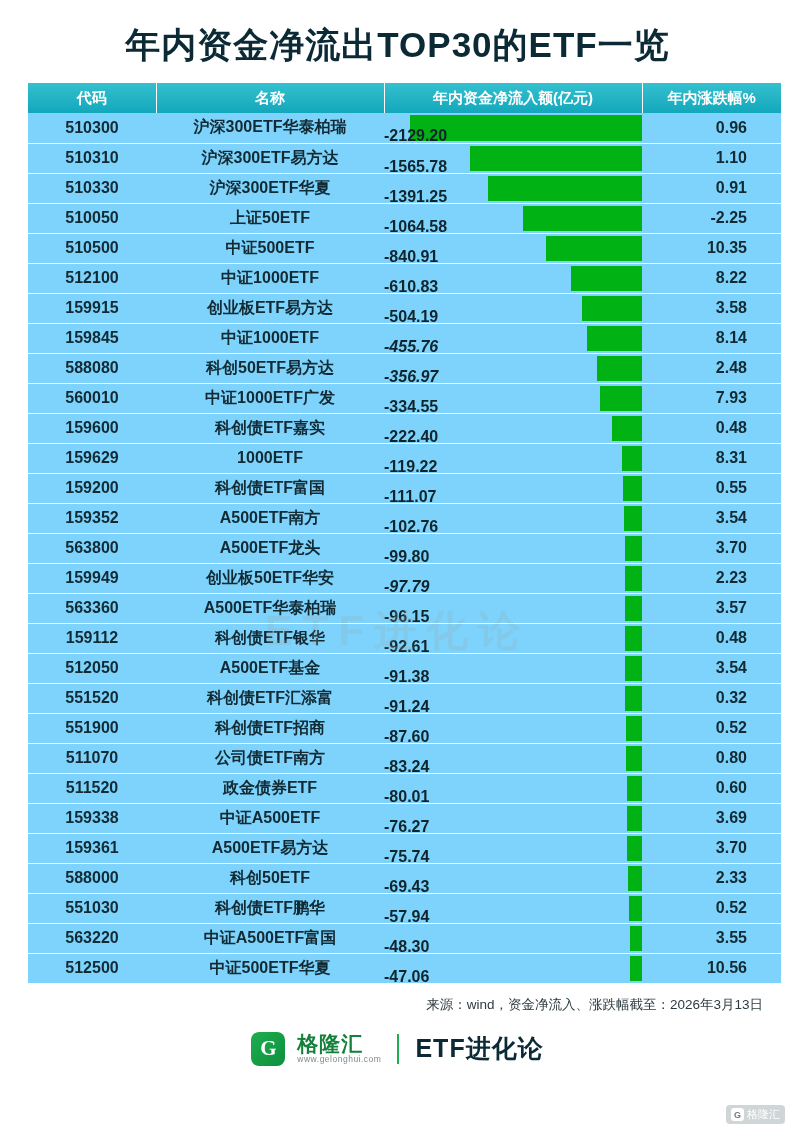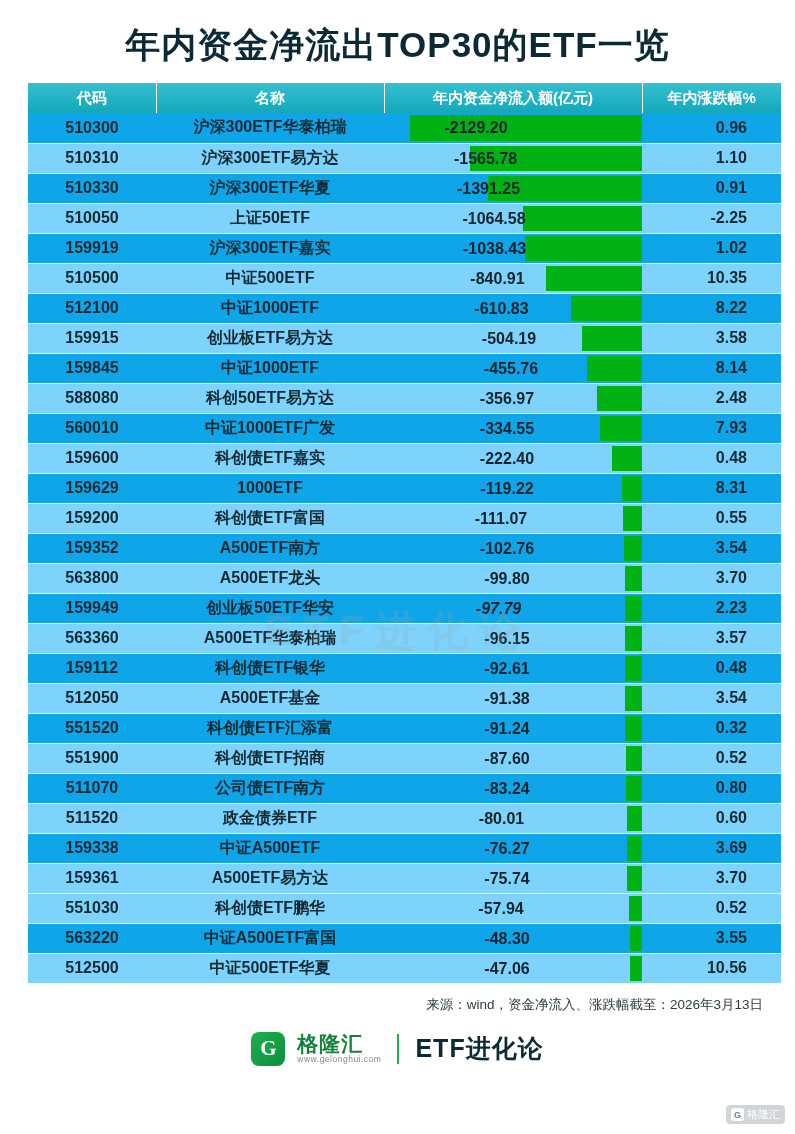--- a/index.html
+++ b/index.html
@@ -54,21 +54,21 @@
   tbody td {
     height: 30px;
     font-size: 16px;
     font-weight: bold;
     color: #122a33;
     border-bottom: 1px solid #ffffff;
     text-align: center;
     white-space: nowrap;
     position: relative;
   }
-  tbody tr.odd td { background: #0ea5e9; }
+  tbody tr.odd td { background: #7dd3fc; }
   tbody tr.even td { background: #7dd3fc; }
   .col-code { width: 128px; }
   .col-name { width: 228px; }
   .col-flow { width: 258px; }
   .col-chg  { width: 139px; }
 
   td.cell-code { font-size: 16px; }
   td.cell-name { font-size: 16px; }
   td.cell-chg  { text-align: right; padding-right: 34px; }
 
@@ -86,25 +86,25 @@
   .bar {
     position: absolute;
     top: 2px;
     bottom: 2px;
     right: 0;
     background: #00b213;
   }
   .flow-val {
     position: absolute;
     right: 0;
-    top: 0;
+    top: 8px;
     height: 100%;
     line-height: 30px;
     padding-right: 6px;
-    text-align: center;
+    text-align: left;
     width: 100%;
     color: #10242c;
     font-size: 16px;
     font-weight: bold;
     z-index: 2;
   }
   
   .watermark {
     position: absolute;
     left: 0; right: 0;
@@ -231,31 +231,20 @@
             <td class="cell-code">510050</td>
             <td class="cell-name">上证50ETF</td>
             <td class="cell-flow">
               <span class="flow-inner">
                 <span class="bar" style="width: 119.5px;"></span>
                 <span class="flow-val" style="padding-right: 38px;">-1064.58</span>
               </span>
             </td>
             <td class="cell-chg">-2.25</td>
           </tr>
-          <tr class="odd">
-            <td class="cell-code">159919</td>
-            <td class="cell-name">沪深300ETF嘉实</td>
-            <td class="cell-flow">
-              <span class="flow-inner">
-                <span class="bar" style="width: 116.7px;"></span>
-                <span class="flow-val" style="padding-right: 37px;">-1038.43</span>
-              </span>
-            </td>
-            <td class="cell-chg">1.02</td>
-          </tr>
           <tr class="even">
             <td class="cell-code">510500</td>
             <td class="cell-name">中证500ETF</td>
             <td class="cell-flow">
               <span class="flow-inner">
                 <span class="bar" style="width: 95.9px;"></span>
                 <span class="flow-val" style="padding-right: 31px;">-840.91</span>
               </span>
             </td>
             <td class="cell-chg">10.35</td>
@@ -281,32 +270,32 @@
               </span>
             </td>
             <td class="cell-chg">3.58</td>
           </tr>
           <tr class="odd">
             <td class="cell-code">159845</td>
             <td class="cell-name">中证1000ETF</td>
             <td class="cell-flow">
               <span class="flow-inner">
                 <span class="bar" style="width: 55.2px;"></span>
-                <span class="flow-val" style="padding-right: 4px;">-455.76</span>
+                <span class="flow-val" style="padding-right: 4px; font-style: italic;">-455.76</span>
               </span>
             </td>
             <td class="cell-chg">8.14</td>
           </tr>
           <tr class="even">
             <td class="cell-code">588080</td>
             <td class="cell-name">科创50ETF易方达</td>
             <td class="cell-flow">
               <span class="flow-inner">
                 <span class="bar" style="width: 44.7px;"></span>
-                <span class="flow-val" style="padding-right: 12px;">-356.97</span>
+                <span class="flow-val" style="padding-right: 12px; font-style: italic;">-356.97</span>
               </span>
             </td>
             <td class="cell-chg">2.48</td>
           </tr>
           <tr class="odd">
             <td class="cell-code">560010</td>
             <td class="cell-name">中证1000ETF广发</td>
             <td class="cell-flow">
               <span class="flow-inner">
                 <span class="bar" style="width: 42.4px;"></span>
@@ -472,20 +461,31 @@
           <tr class="even">
             <td class="cell-code">159361</td>
             <td class="cell-name">A500ETF易方达</td>
             <td class="cell-flow">
               <span class="flow-inner">
                 <span class="bar" style="width: 15px;"></span>
                 <span class="flow-val" style="padding-right: 12px;">-75.74</span>
               </span>
             </td>
             <td class="cell-chg">3.70</td>
+          </tr>
+          <tr class="odd">
+            <td class="cell-code">588000</td>
+            <td class="cell-name">科创50ETF</td>
+            <td class="cell-flow">
+              <span class="flow-inner">
+                <span class="bar" style="width: 14.3px;"></span>
+                <span class="flow-val" style="padding-right: 12px;">-69.43</span>
+              </span>
+            </td>
+            <td class="cell-chg">2.33</td>
           </tr>
           <tr class="even">
             <td class="cell-code">551030</td>
             <td class="cell-name">科创债ETF鹏华</td>
             <td class="cell-flow">
               <span class="flow-inner">
                 <span class="bar" style="width: 13.1px;"></span>
                 <span class="flow-val" style="padding-right: 24px;">-57.94</span>
               </span>
             </td>

